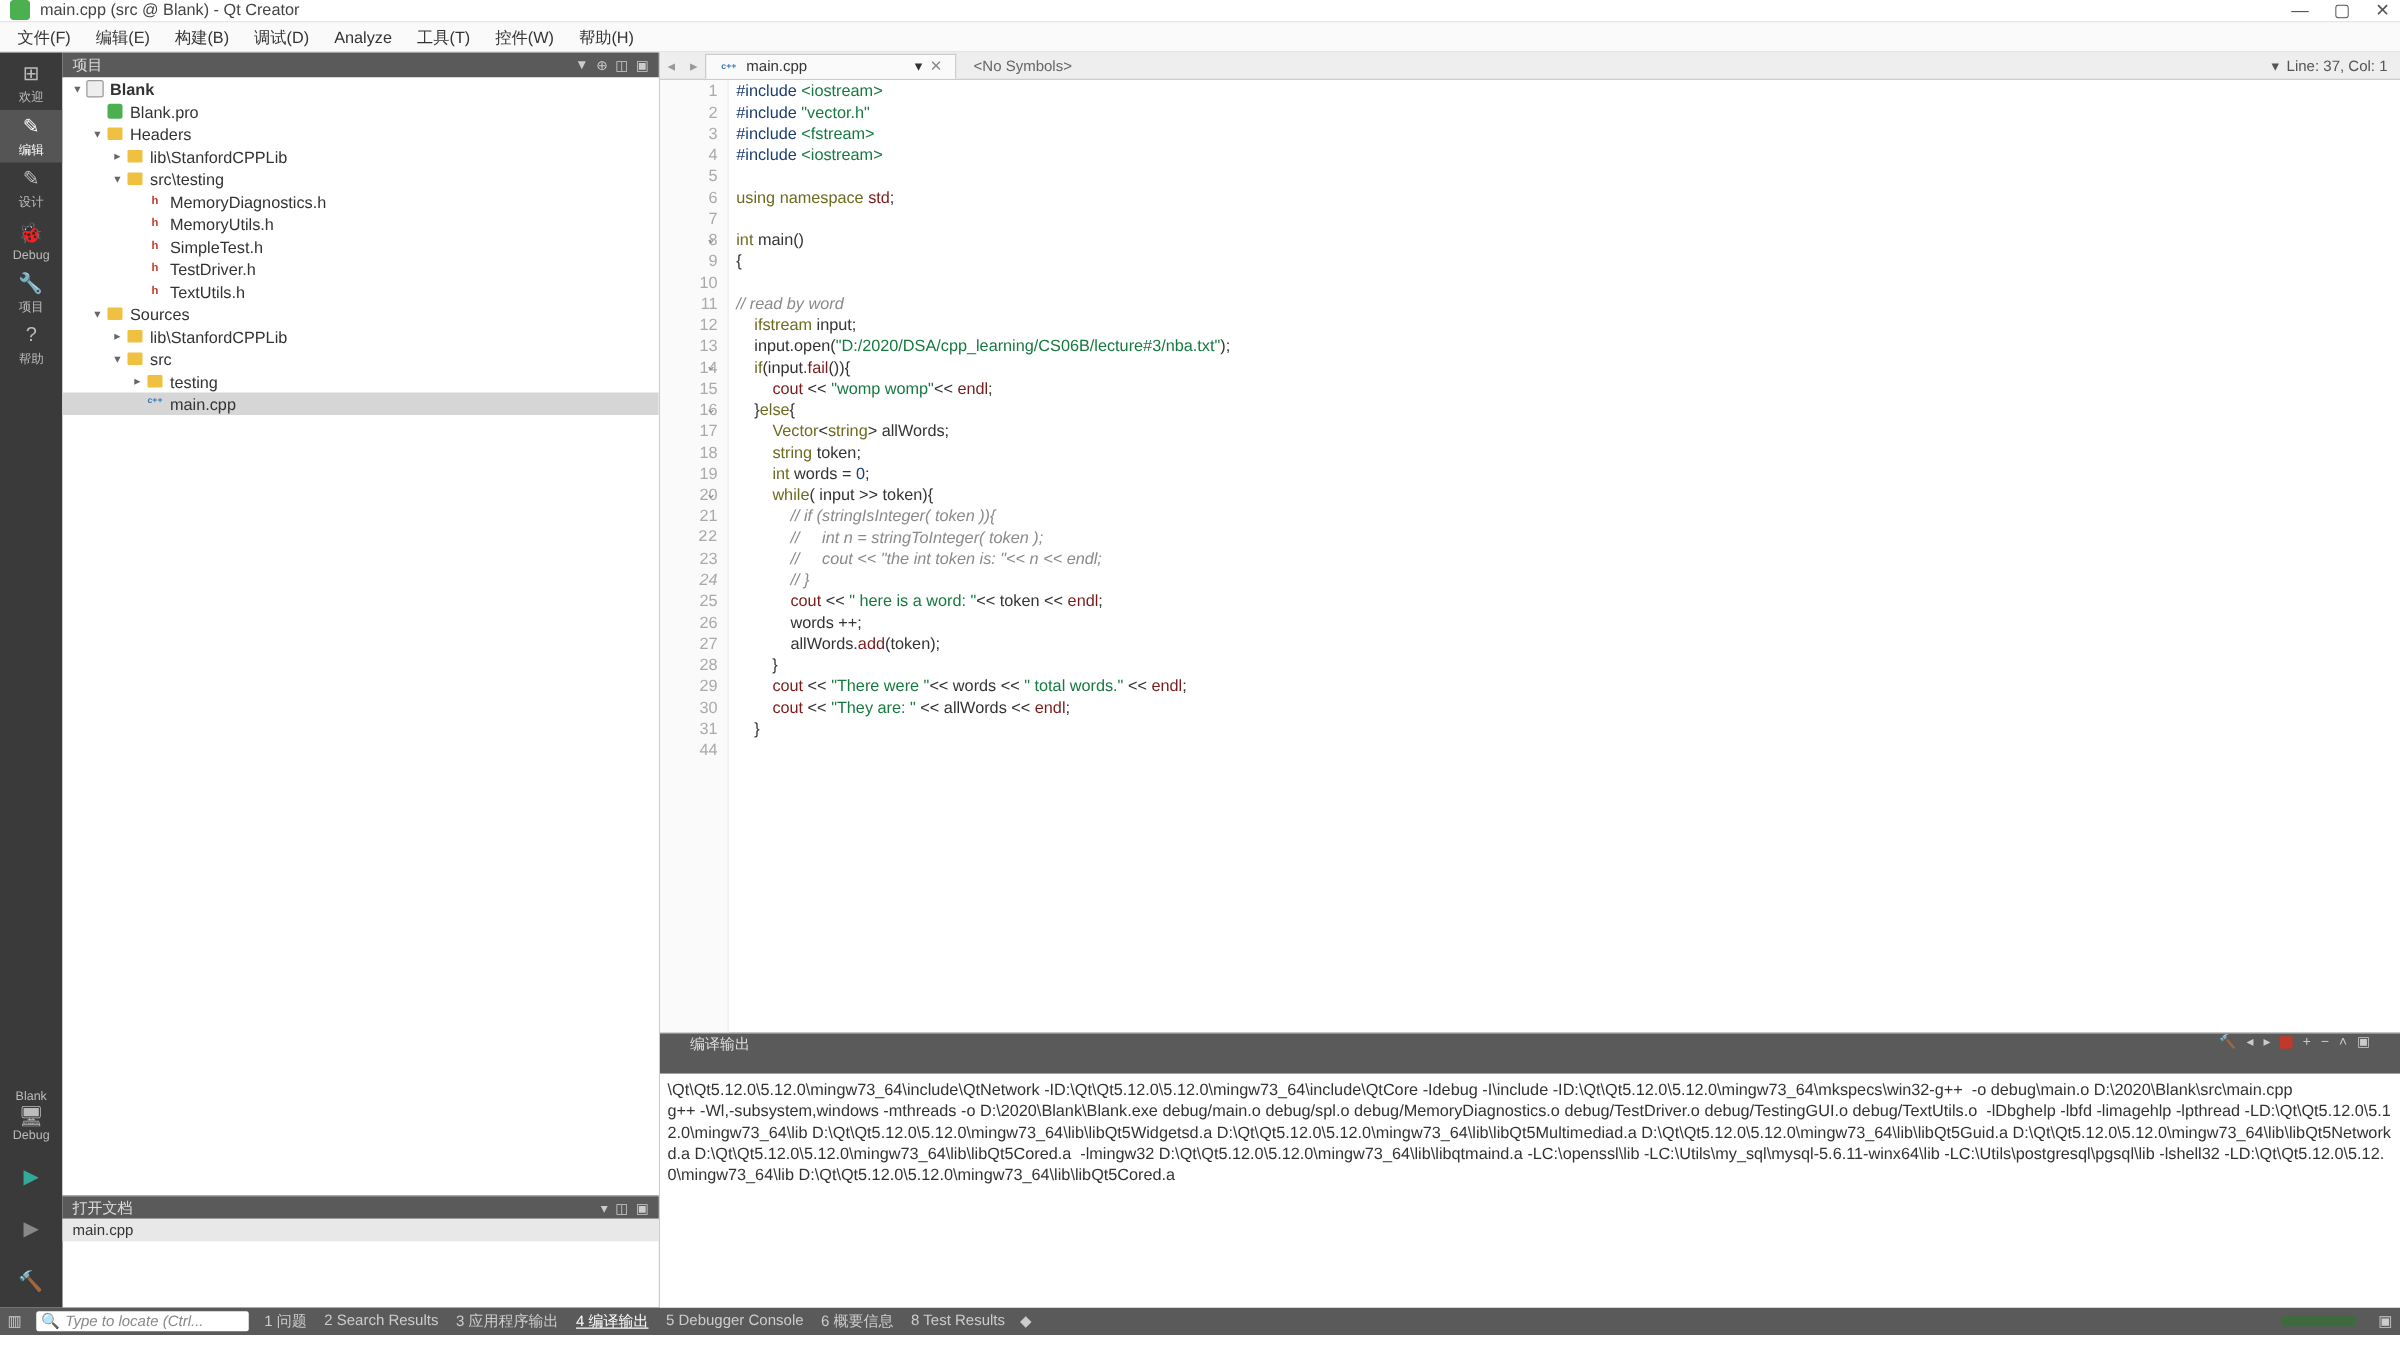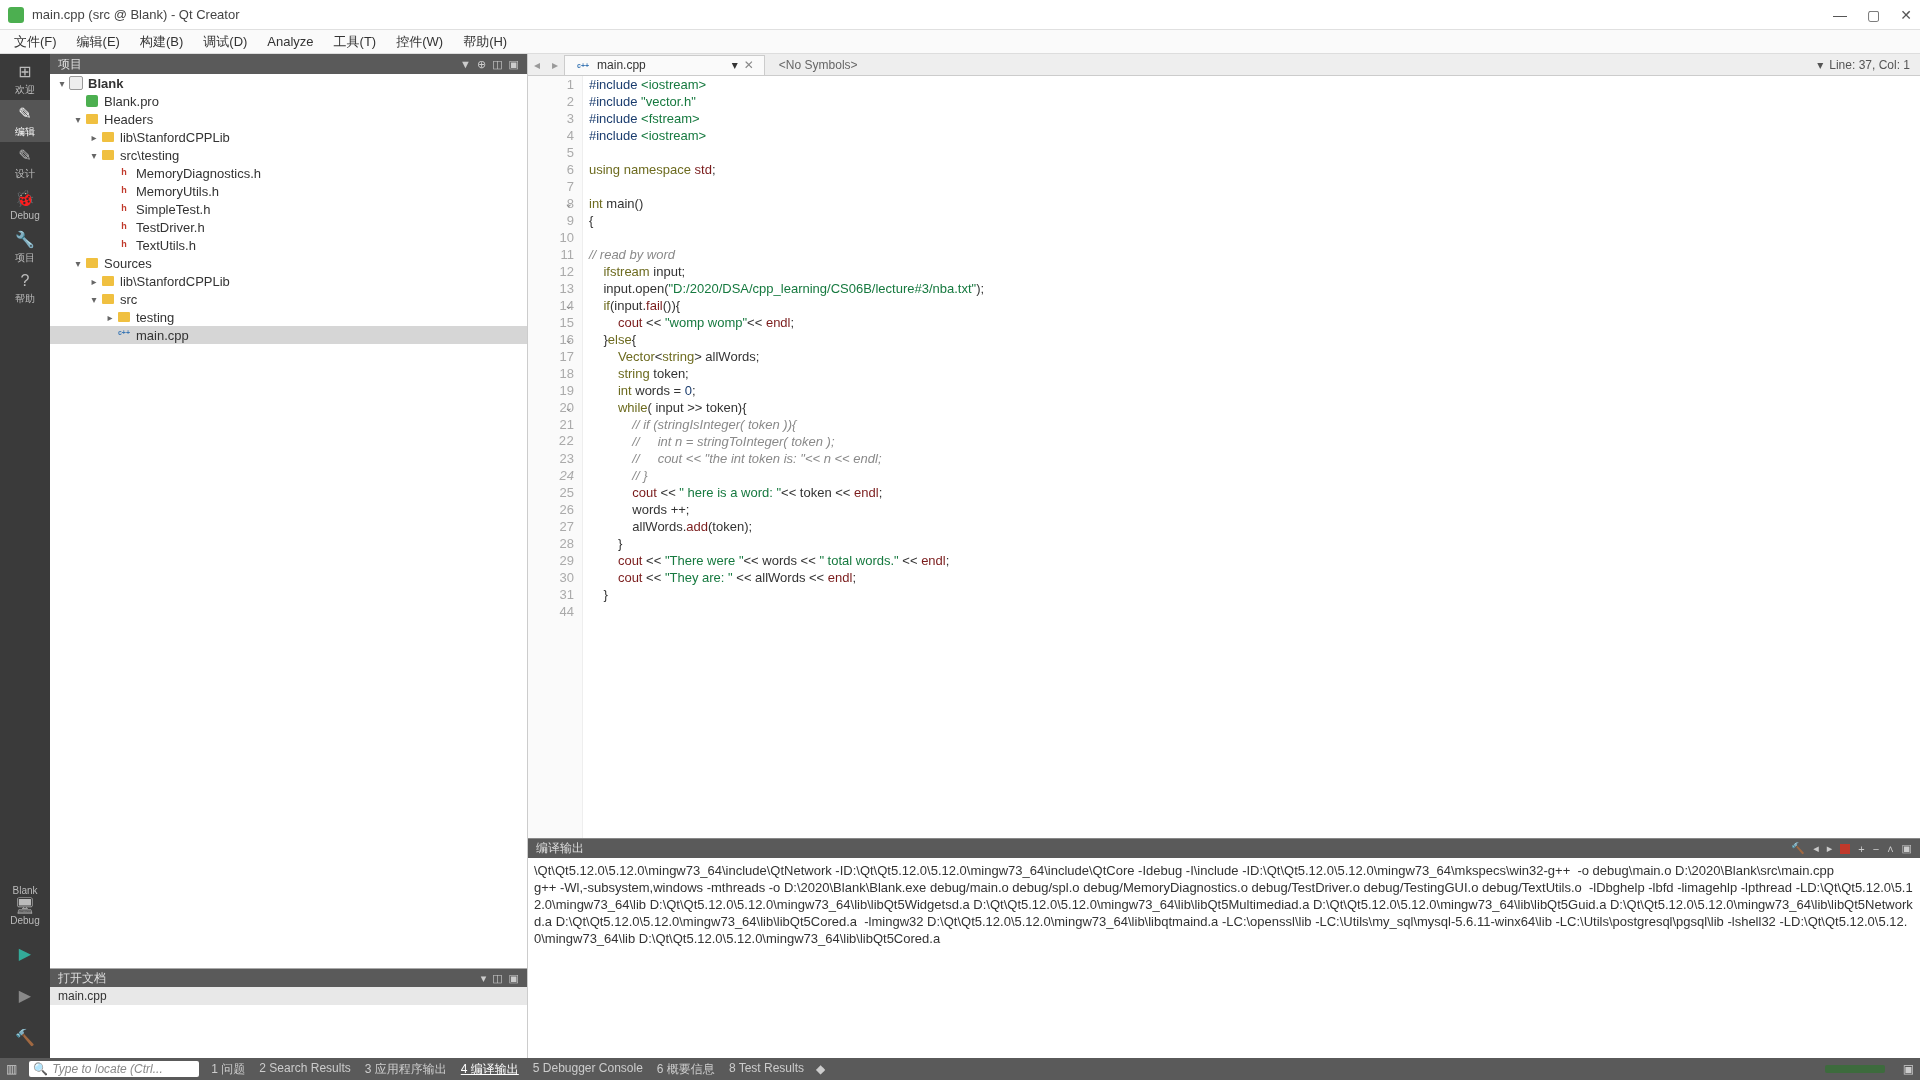--- a/index.html
+++ b/index.html
@@ -1,17 +1,17 @@
 <!DOCTYPE html>
 <html><head>
 <meta charset="utf-8">
 <style>
 * { margin: 0; padding: 0; box-sizing: border-box; font-family: "Microsoft YaHei", "Segoe UI", sans-serif; }
 body { font-size: 12px; color: #333; background: #fff; overflow: hidden; }
-.titlebar { height: 30px; background: #fff; display: flex; align-items: center; padding: 0 8px; border-bottom: 1px solid #e0e0e0; }
+.titlebar { height: 18px; background: #fff; display: flex; align-items: flex-start; padding: 0 8px; border-bottom: 1px solid #e0e0e0; }
 .titlebar .app-icon { width: 16px; height: 16px; background: #4caf50; border-radius: 3px; margin-right: 8px; }
 .titlebar .title { flex: 1; font-size: 13px; color: #444; }
 .titlebar .win-controls { display: flex; gap: 20px; }
 .titlebar .win-controls span { cursor: pointer; font-size: 14px; color: #555; }
 .menubar { height: 24px; background: #fafafa; display: flex; align-items: center; padding: 0 6px; gap: 4px; border-bottom: 1px solid #ddd; }
 .menubar .menu-item { padding: 2px 8px; cursor: pointer; font-size: 13px; }
 .main-layout { display: flex; height: calc(100vh - 30px - 24px - 22px); }
 .left-sidebar { width: 50px; background: #3a3a3a; display: flex; flex-direction: column; align-items: center; padding-top: 4px; }
 .left-sidebar .side-btn { width: 50px; height: 42px; display: flex; flex-direction: column; align-items: center; justify-content: center; color: #bbb; cursor: pointer; font-size: 10px; gap: 2px; }
 .left-sidebar .side-btn.active { background: #555; color: #fff; }
@@ -52,21 +52,21 @@
 .k-preproc { color: #1a3c6e; }
 .k-include { color: #16793f; }
 .k-keyword { color: #6d6b1f; }
 .k-type { color: #6d6b1f; }
 .k-string { color: #16793f; }
 .k-comment { color: #8a8a8a; font-style: italic; }
 .k-func { color: #333; }
 .k-num { color: #1a3c6e; }
 .k-ident { color: #7a1b1b; }
 .output-panel { height: 220px; border-top: 1px solid #888; display: flex; flex-direction: column; font-family: Consolas, monospace; font-size: 13px; }
-.output-header { height: 19px; background: #5a5a5a; color: #ddd; display: flex; align-items: center; padding: 0 8px; font-size: 12px; }
+.output-header { height: 32px; background: #5a5a5a; color: #ddd; display: flex; align-items: flex-start; padding: 0 24px; font-size: 12px; }
 .output-header .right-icons { margin-left: auto; display: flex; gap: 8px; color: #ccc; font-size: 11px; align-items: center; }
 .output-header .right-icons .redbox { width:10px;height:10px;background:#c0392b; }
 .output-body { flex: 1; background: #fff; padding: 4px 6px; overflow: auto; white-space: pre-wrap; word-break: break-all; line-height: 17px; color: #333; }
 .statusbar { height: 22px; background: #5a5a5a; color: #ccc; display: flex; align-items: center; padding: 0 6px; gap: 12px; font-size: 12px; }
 .statusbar .locator { background: #fff; color: #888; height: 16px; width: 170px; display: flex; align-items: center; padding: 0 4px; gap: 4px; border-radius: 2px; }
 .statusbar .status-item { cursor: pointer; }
 .statusbar .status-item.active { color: #fff; text-decoration: underline; }
 .statusbar .progress { margin-left:auto; width:60px; height:8px; background:#3d6b3d; border-radius:2px; }
 </style>
 </head>

